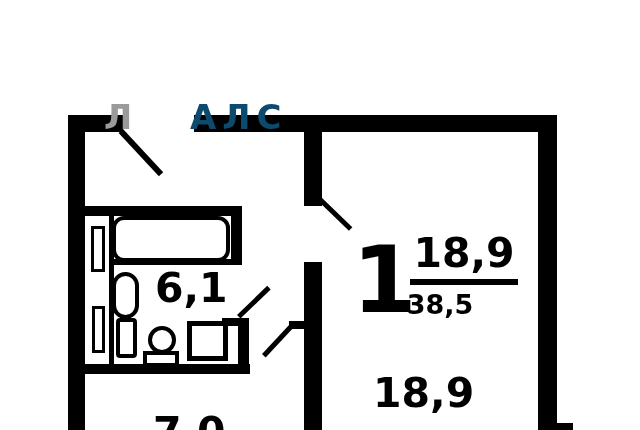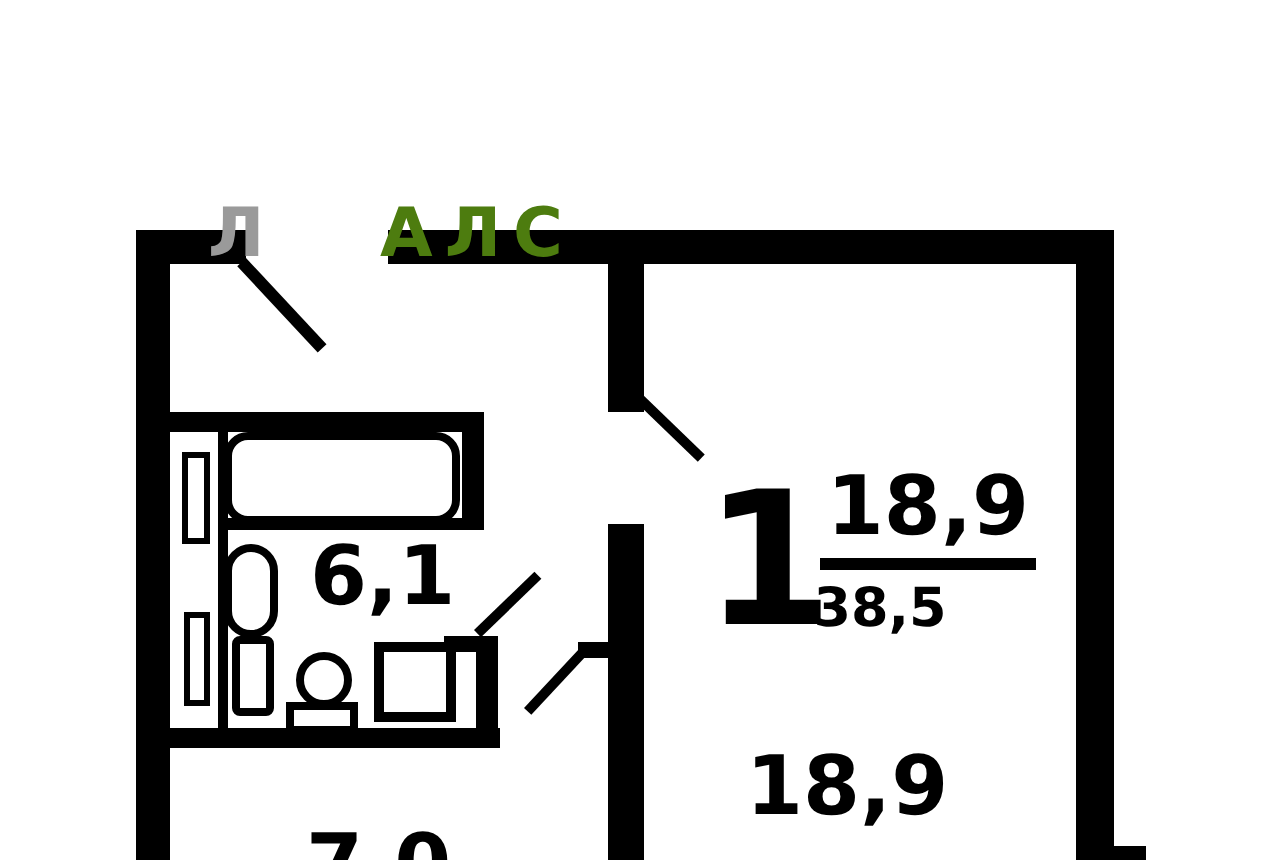--- a/index.html
+++ b/index.html
@@ -52,13 +52,13 @@
 
 <div class="label" style="left:155px;top:268px;font-size:41px">6,1</div>
 <div class="label" style="left:153px;top:412px;font-size:41px">7,0</div>
 <div class="label" style="left:352px;top:234px;font-size:93px">1</div>
 <div class="label frac" style="left:410px;top:233px;font-size:41px">18,9</div>
 <div class="wall" style="left:410px;top:279px;width:108px;height:6px;z-index:4"></div>
 <div class="label frac" style="left:386px;top:291px;font-size:27px">38,5</div>
 <div class="label" style="left:373px;top:373px;font-size:41px">18,9</div>
 
 <div class="wm" style="left: 104px; top: 100px; font-size: 34px; color: rgb(154, 154, 154);">Л</div>
-<div class="wm" style="left: 190px; top: 100px; font-size: 34px; color: #4d7c0f;">АЛС</div>
+<div class="wm" style="left: 190px; top: 100px; font-size: 34px; color: #0c4a6e;">АЛС</div>
 
 </body></html>

